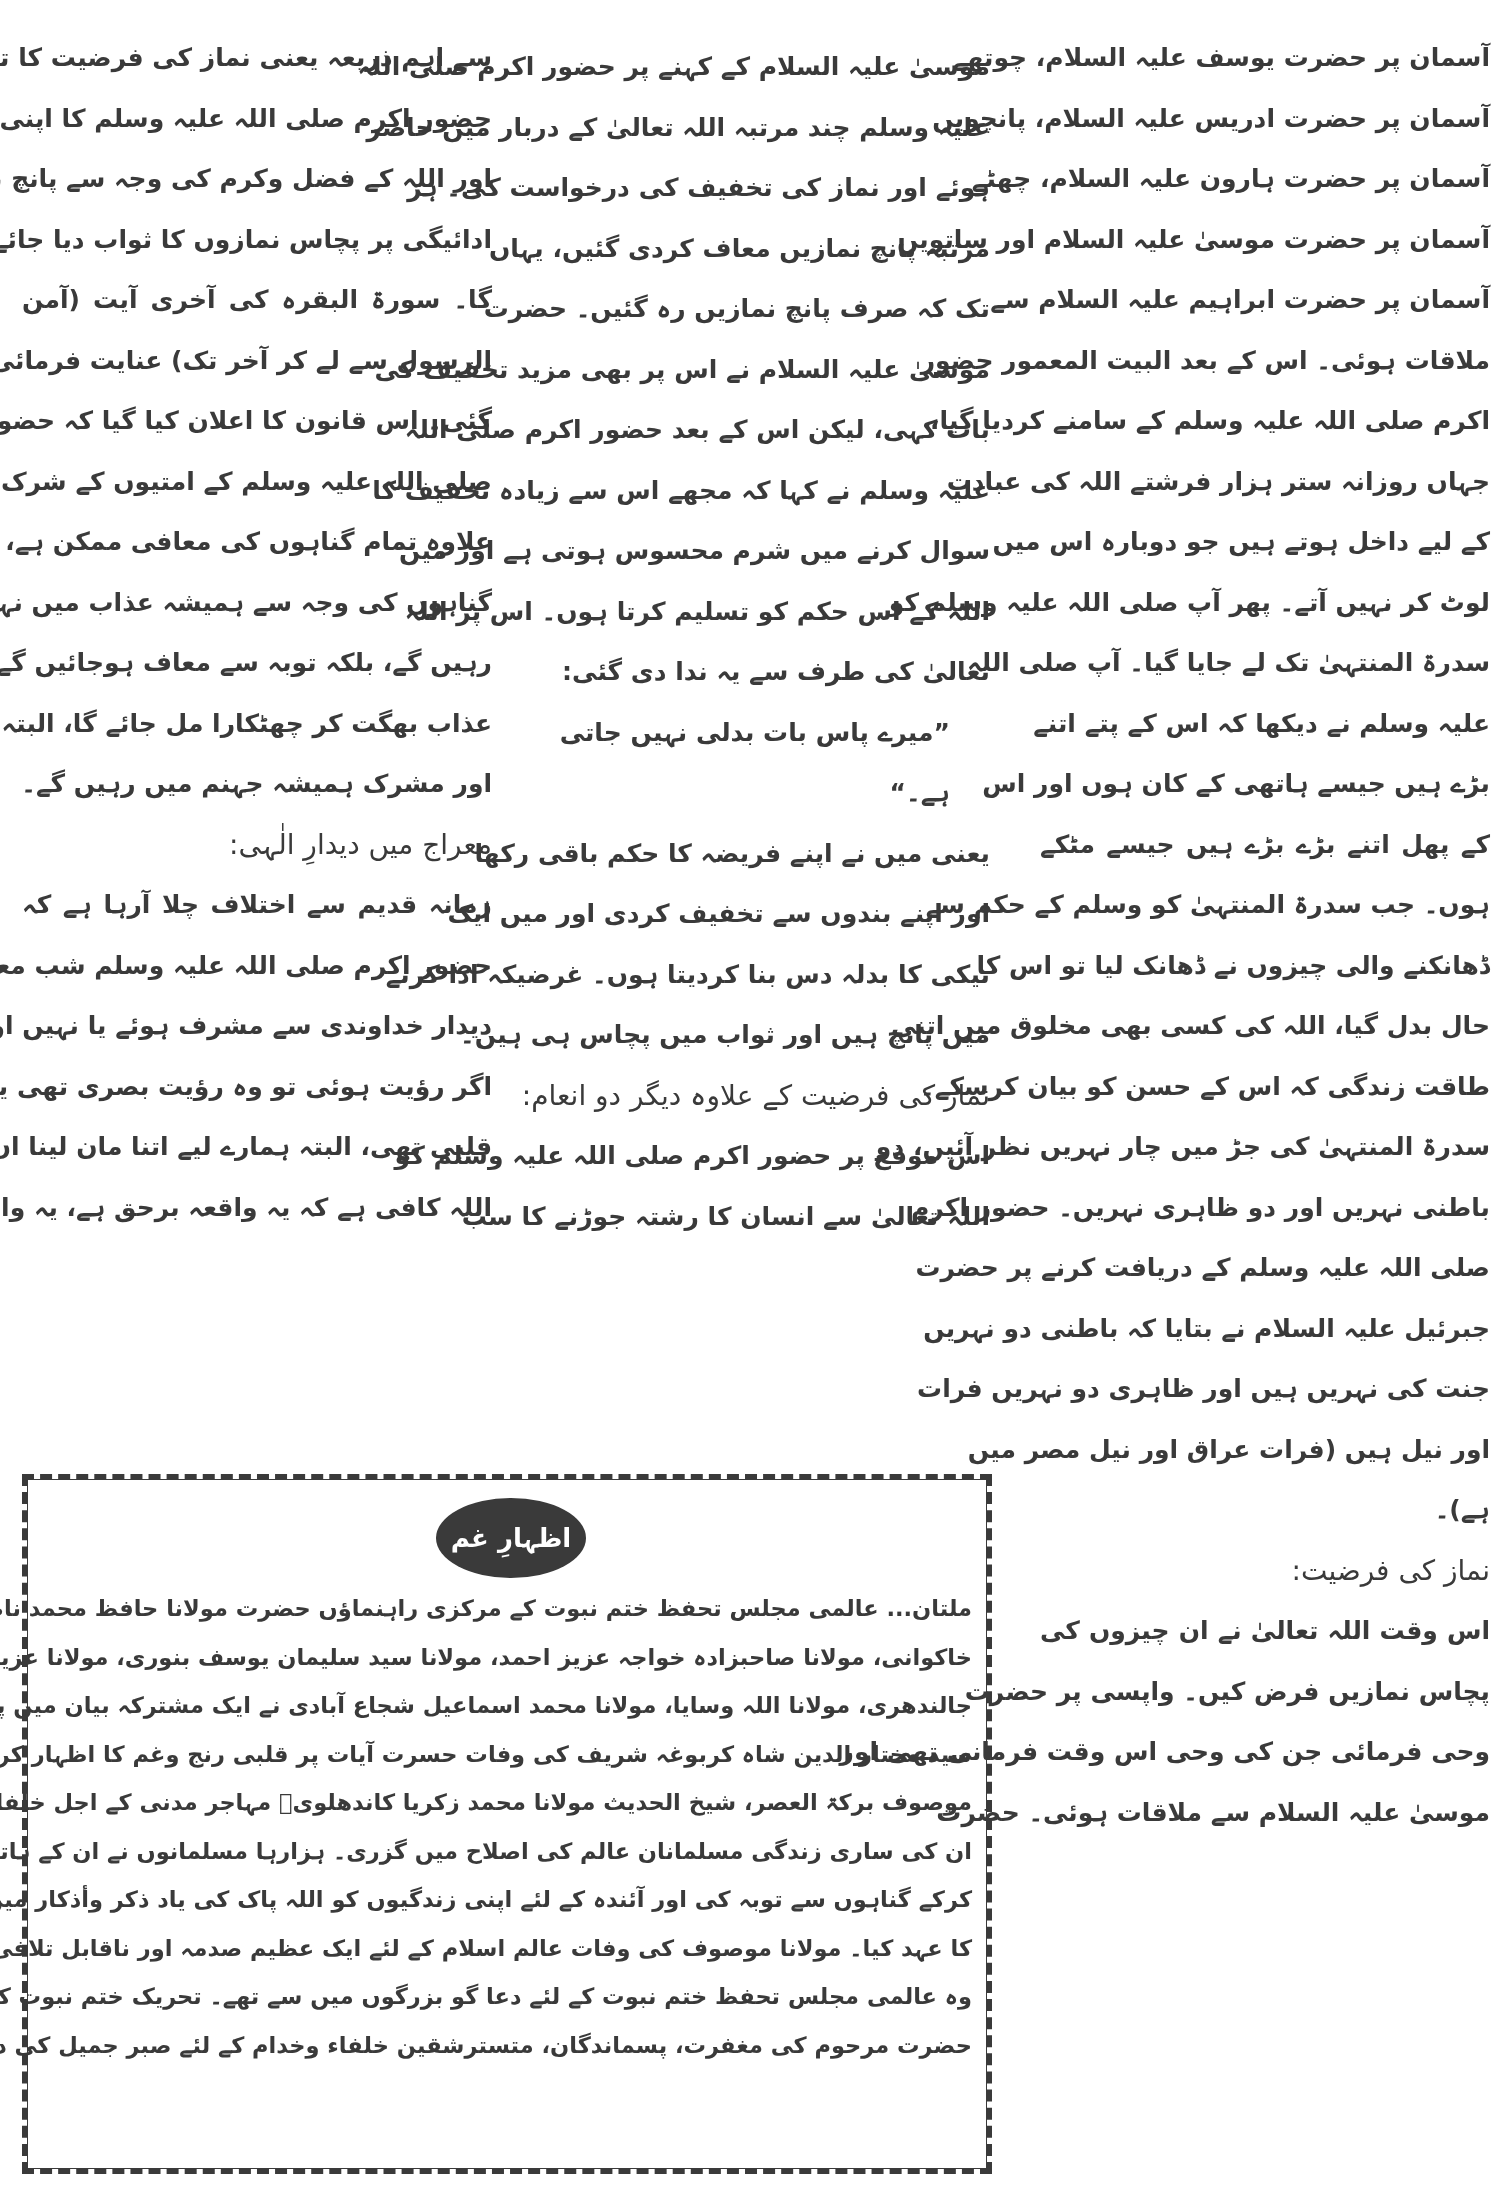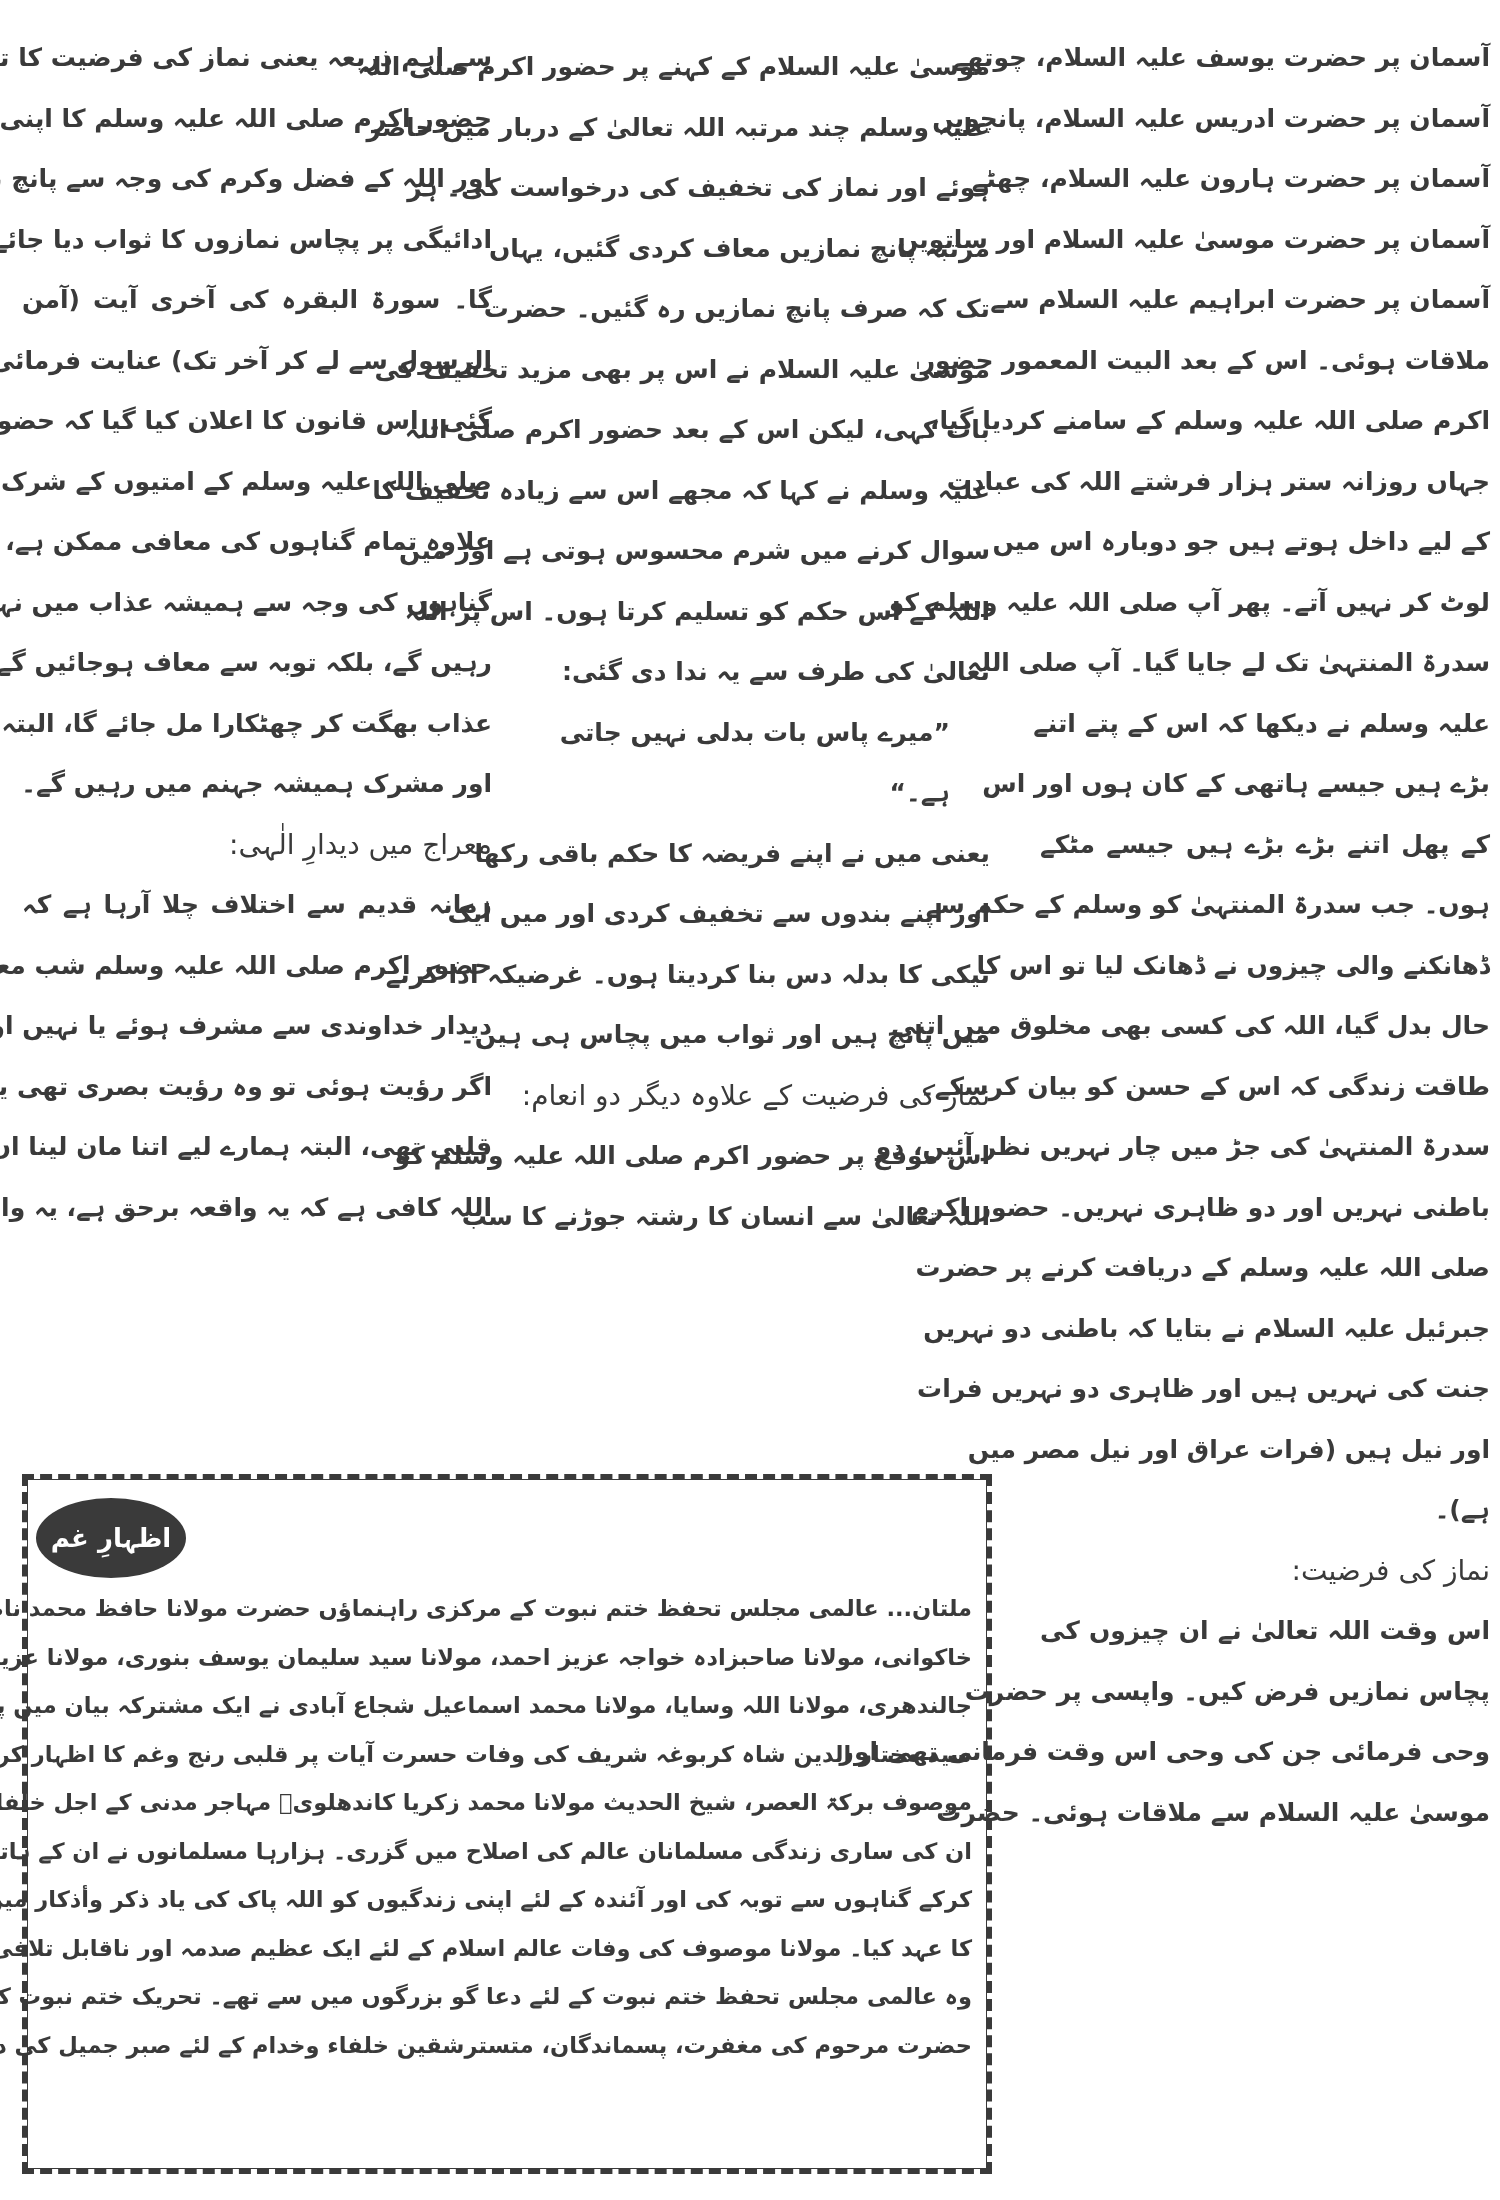--- a/index.html
+++ b/index.html
@@ -20,21 +20,21 @@
   .col-right { left: 1040px; top: 28px; width: 450px; }
   .col-middle { left: 528px; top: 37px; width: 462px; }
   .col-left { left: 22px; top: 28px; width: 470px; }
   .quote { padding-right: 40px; }
   .notice {
     position: absolute; left: 22px; top: 1474px; width: 970px; height: 700px;
     box-sizing: border-box;
     border: 6px dashed #3a3a3a;
     outline: 1px solid #3a3a3a; outline-offset: -6px;
   }
-  .notice-title-wrap { position: absolute; left: 8px; right: 0; top: 18px; display: flex; justify-content: flex-start; }
+  .notice-title-wrap { position: absolute; left: 8px; right: 0; top: 18px; display: flex; justify-content: center; }
   .notice-title {
     width: 150px; height: 80px; border-radius: 50%;
     background: #3a3a3a; color: #ffffff; direction: rtl;
     display: flex; align-items: center; justify-content: center;
     font-size: 26px; font-weight: bold;
   }
   .notice-body {
     position: absolute; left: 14px; right: 14px; top: 104px;
     direction: rtl; font-size: 22.5px; line-height: 48.5px; font-weight: bold;
   }

